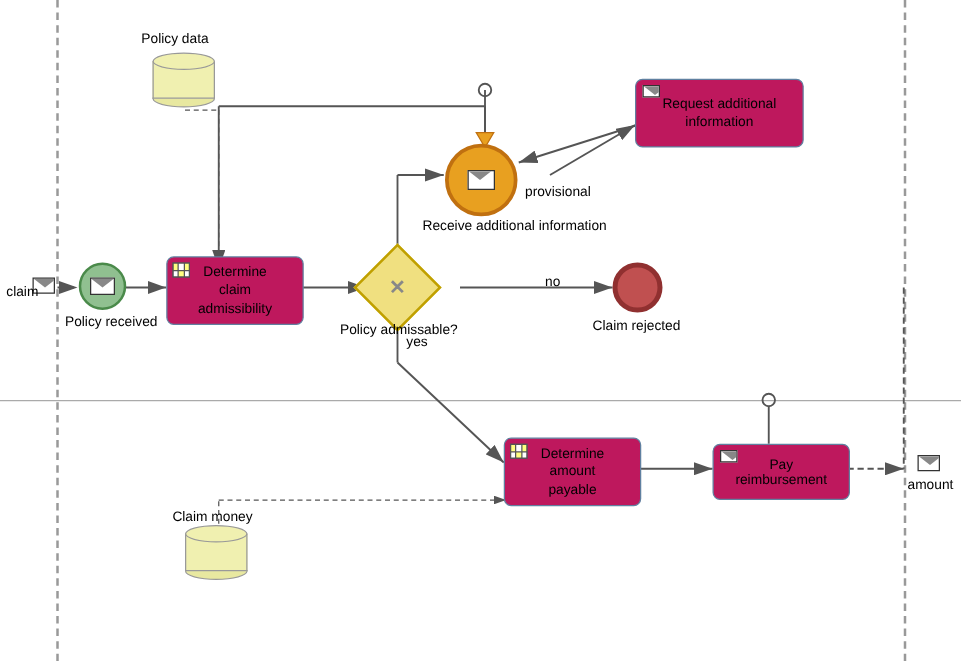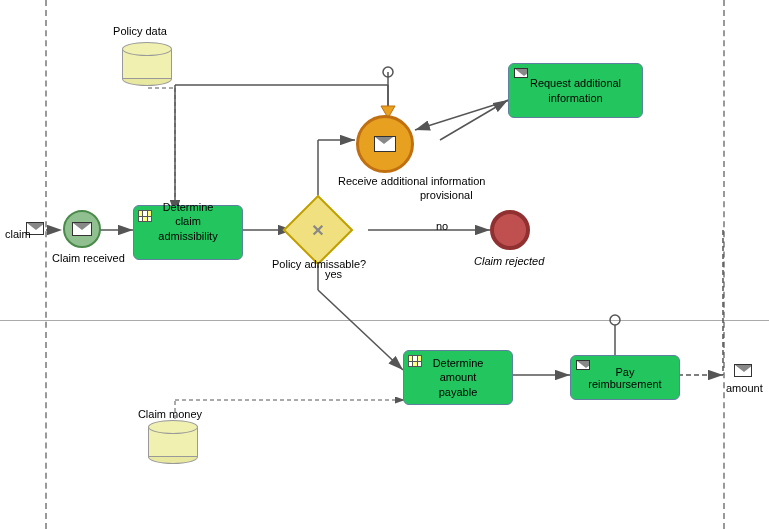--- a/index.html
+++ b/index.html
@@ -38,21 +38,21 @@
     
     .node {
       position: absolute;
       display: flex;
       align-items: center;
       justify-content: center;
       text-align: center;
     }
     
     .task {
-      background: #22c55e;
+      background: #be185d;
       border: 1.5px solid #6080a0;
       border-radius: 6px;
       padding: 16px;
       font-size: 11px;
       color: #000;
     }
     .task-icon {
       position: absolute;
       top: 4px;
       left: 4px;
@@ -242,30 +242,30 @@
   </svg>
 
   <div class="node" style="left: 20px; top: 218px; width: 30px; height: 20px;">
     <div class="env-icon"></div>
   </div>
   <div class="label" style="left: 5px; top: 228px;">claim</div>
 
   <div class="node start-event" style="left: 63px; top: 210px; width: 38px; height: 38px;">
     <div class="env-icon" style="width: 20px; height: 14px;"></div>
   </div>
-  <div class="label" style="left: 52px; top: 252px; width: 60px;">Claim received</div>
+  <div class="label" style="left: 52px; top: 252px; width: 60px;">Policy received</div>
 
   <div class="db-shape" style="left: 122px; top: 42px;">
     <div class="db-top"></div>
     <div class="db-body"></div>
     <div class="db-bottom"></div>
   </div>
   <div class="label" style="left: 105px; top: 25px; width: 70px;">Policy data</div>
 
-  <div class="node task" style="left: 133px; top: 205px; width: 110px; height: 55px; align-items: flex-end;">
+  <div class="node task" style="left: 133px; top: 205px; width: 110px; height: 55px;">
     <div class="task-icon">
       <div class="grid-icon">
         <div class="grid-cell colored"></div>
         <div class="grid-cell"></div>
         <div class="grid-cell colored"></div>
         <div class="grid-cell"></div>
         <div class="grid-cell colored"></div>
         <div class="grid-cell"></div>
       </div>
     </div>
@@ -289,21 +289,21 @@
   <div class="node task" style="left: 508px; top: 63px; width: 135px; height: 55px;">
     <div class="task-icon">
       <div class="env-icon" style="width: 14px; height: 10px;"></div>
     </div>
     <span style="font-size:11px; line-height:1.3;">Request additional
 information</span>
   </div>
 
   <div class="node end-event" style="left: 490px; top: 210px; width: 40px; height: 40px;">
   </div>
-  <div class="label" style="left: 474px; top: 255px; width: 70px; font-style: italic;">Claim rejected</div>
+  <div class="label" style="left: 474px; top: 255px; width: 70px;">Claim rejected</div>
 
   <div class="db-shape" style="left: 148px; top: 420px;">
     <div class="db-top"></div>
     <div class="db-body"></div>
     <div class="db-bottom"></div>
   </div>
   <div class="label" style="left: 135px; top: 408px; width: 70px;">Claim money</div>
 
   <div class="node task" style="left: 570px; top: 355px; width: 110px; height: 45px;">
     <div class="task-icon">
@@ -325,17 +325,17 @@
     </div>
     <span style="font-size:11px; line-height:1.3;">Determine amount
 payable</span>
   </div>
 
   <div class="node" style="left: 728px; top: 360px; width: 30px; height: 20px;">
     <div class="env-icon"></div>
   </div>
   <div class="label" style="left: 726px; top: 382px;">amount</div>
 
-  <div class="label" style="left: 420px; top: 148px; margin-top: 41px;">provisional</div>
+  <div class="label" style="left: 420px; top: 148px;">provisional</div>
   <div class="label" style="left: 436px; top: 220px;">no</div>
   <div class="label" style="left: 325px; top: 268px;">yes</div>
 
 </div>
 
 </body></html>

